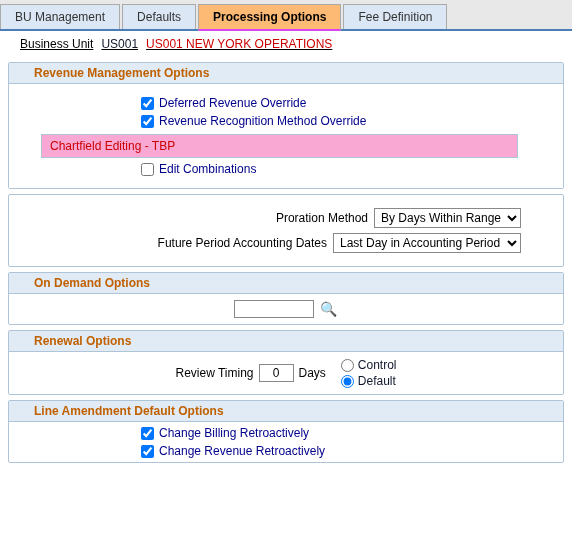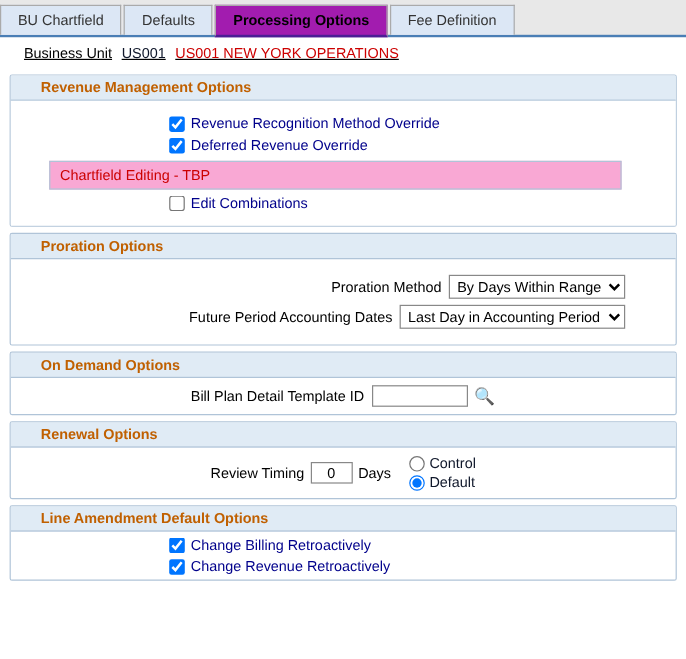--- a/index.html
+++ b/index.html
@@ -23,22 +23,22 @@
       padding: 5px 14px;
       border: 1px solid #aaa;
       border-bottom: none;
       background: #dce7f5;
       color: #333;
       cursor: pointer;
       margin-right: 2px;
       font-size: 12px;
     }
     .tab.active {
-      background: #a21caf;
-      border-bottom: 2px solid #4c1d95;
+      background: #fdba74;
+      border-bottom: 2px solid #d946ef;
       font-weight: bold;
       color: #000;
       margin-bottom: -2px;
       z-index: 1;
     }
 
     
     .bu-row {
       display: flex;
       align-items: center;
@@ -184,21 +184,21 @@
     
     .amendment-body {
       padding: 0 12px;
     }
   </style>
 </head>
 <body>
 
 <div class="tabs">
   <div class="tab">
-    <span>BU Chartfield</span>
+    <span>BU Management</span>
   </div>
   <div class="tab">
     <span>Defaults</span>
   </div>
   <div class="tab active">
     <span>Processing Options</span>
   </div>
   <div class="tab">
     <span>Fee Definition</span>
   </div>
@@ -210,40 +210,37 @@
   <span class="bu-name">US001 NEW YORK OPERATIONS</span>
 </div>
 
 <div class="section">
   <div class="section-header">
     <span>Revenue Management Options</span>
   </div>
   <div class="section-body">
     <div class="checkbox-row">
       <input type="checkbox" checked="" style="">
+      <span class="checkbox-label">Deferred Revenue Override</span>
+    </div>
+    <div class="checkbox-row">
+      <input type="checkbox" checked="" style="">
       <span class="checkbox-label">Revenue Recognition Method Override</span>
-    </div>
-    <div class="checkbox-row">
-      <input type="checkbox" checked="" style="">
-      <span class="checkbox-label">Deferred Revenue Override</span>
     </div>
     <div class="chartfield-box">
       <span>Chartfield Editing - TBP</span>
     </div>
     <div class="checkbox-row">
       <input type="checkbox" style="">
       <span class="checkbox-label">Edit Combinations</span>
     </div>
   </div>
 </div>
 
 <div class="section">
-  <div class="section-header">
-    <span>Proration Options</span>
-  </div>
   <div class="proration-body">
     <div class="proration-row">
       <span class="form-label">Proration Method</span>
       <select>
         <option>By Days Within Range</option>
         <option>By Periods</option>
         <option>Equal Distribution</option>
       </select>
     </div>
     <div class="proration-row">
@@ -254,21 +251,20 @@
       </select>
     </div>
   </div>
 </div>
 
 <div class="section">
   <div class="section-header">
     <span>On Demand Options</span>
   </div>
   <div class="on-demand-row">
-    <span class="form-label">Bill Plan Detail Template ID</span>
     <input type="text" style="width: 80px;" value="">
     <span class="search-icon">🔍</span>
   </div>
 </div>
 
 <div class="section">
   <div class="section-header">
     <span>Renewal Options</span>
   </div>
   <div class="renewal-body">

